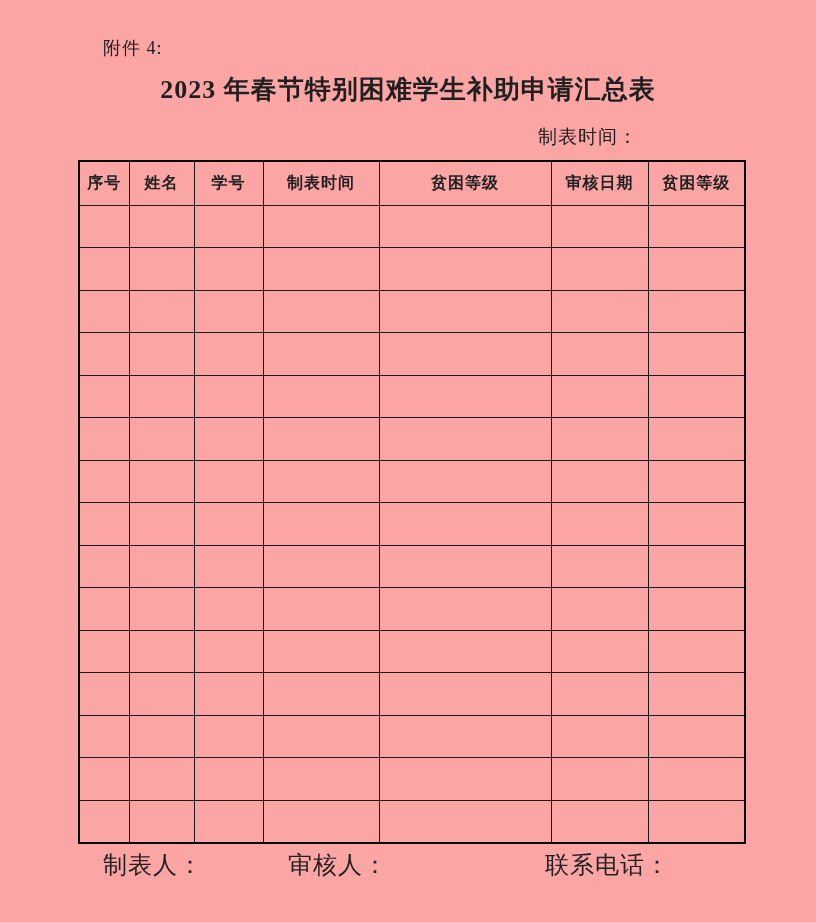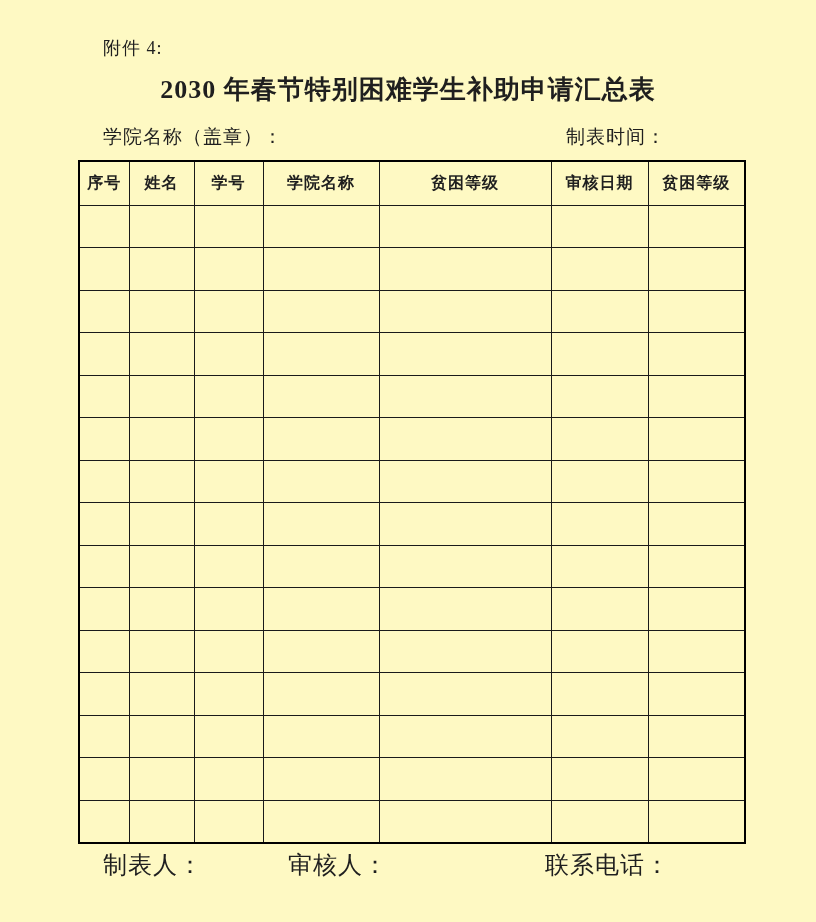--- a/index.html
+++ b/index.html
@@ -5,21 +5,21 @@
   * { margin: 0; padding: 0; box-sizing: border-box; }
   html, body {
     background: #ffffff;
     font-family: "Liberation Serif", "DejaVu Serif", serif;
     color: #1f1f1f;
   }
   .page {
     position: relative;
     width: 816px;
     height: 922px;
-    background: #fef9c3;
+    background: #fca5a5;
     overflow: hidden;
   }
   .attachment-label {
     position: absolute;
     left: 103px;
     top: 36px;
     font-size: 18px;
     letter-spacing: 1px;
     white-space: pre;
   }
@@ -35,21 +35,21 @@
     white-space: pre;
   }
   .meta-label {
     position: absolute;
     top: 124px;
     font-size: 19px;
     letter-spacing: 1px;
     white-space: pre;
   }
   .college-name-label { left: 103px; }
-  .table-time-label { left: 538px; margin-left: 28px; }
+  .table-time-label { left: 538px; }
 
   table.summary-table {
     position: absolute;
     left: 78px;
     top: 160px;
     width: 666px;
     border-collapse: collapse;
     table-layout: fixed;
     border: 2px solid #000000;
   }
@@ -80,42 +80,41 @@
   .reviewer-label { left: 288px; }
   .review-date-label { left: 545px; }
 </style>
 </head>
 <body>
 
 <div class="page">
 
   <div class="attachment-label">附件 4:</div>
 
-  <div class="doc-title">2030 年春节特别困难学生补助申请汇总表</div>
-
-  <div class="meta-label college-name-label">学院名称（盖章）：</div>
+  <div class="doc-title">2023 年春节特别困难学生补助申请汇总表</div>
+
 
   <div class="meta-label table-time-label">制表时间：</div>
 
   <table class="summary-table">
     <colgroup>
       <col style="width:50px">
       <col style="width:65px">
       <col style="width:69px">
       <col style="width:116px">
       <col style="width:172px">
       <col style="width:97px">
       <col style="width:97px">
     </colgroup>
     <thead>
       <tr id="summary-table-header-row">
           <th>序号</th>
           <th>姓名</th>
           <th>学号</th>
-          <th>学院名称</th>
+          <th>制表时间</th>
           <th>贫困等级</th>
           <th>审核日期</th>
           <th>贫困等级</th>
         </tr>
     </thead>
     <tbody id="summary-table-body">
         <tr>
           <td></td>
           <td></td>
           <td></td>

